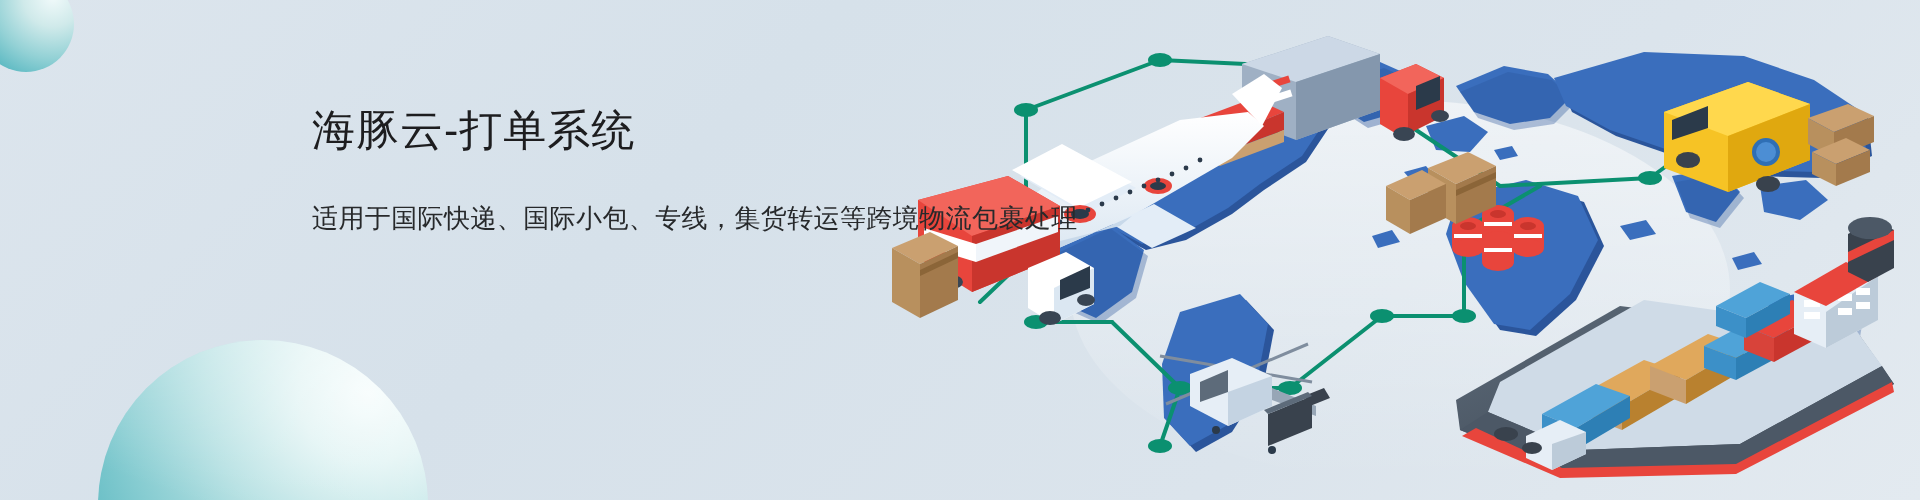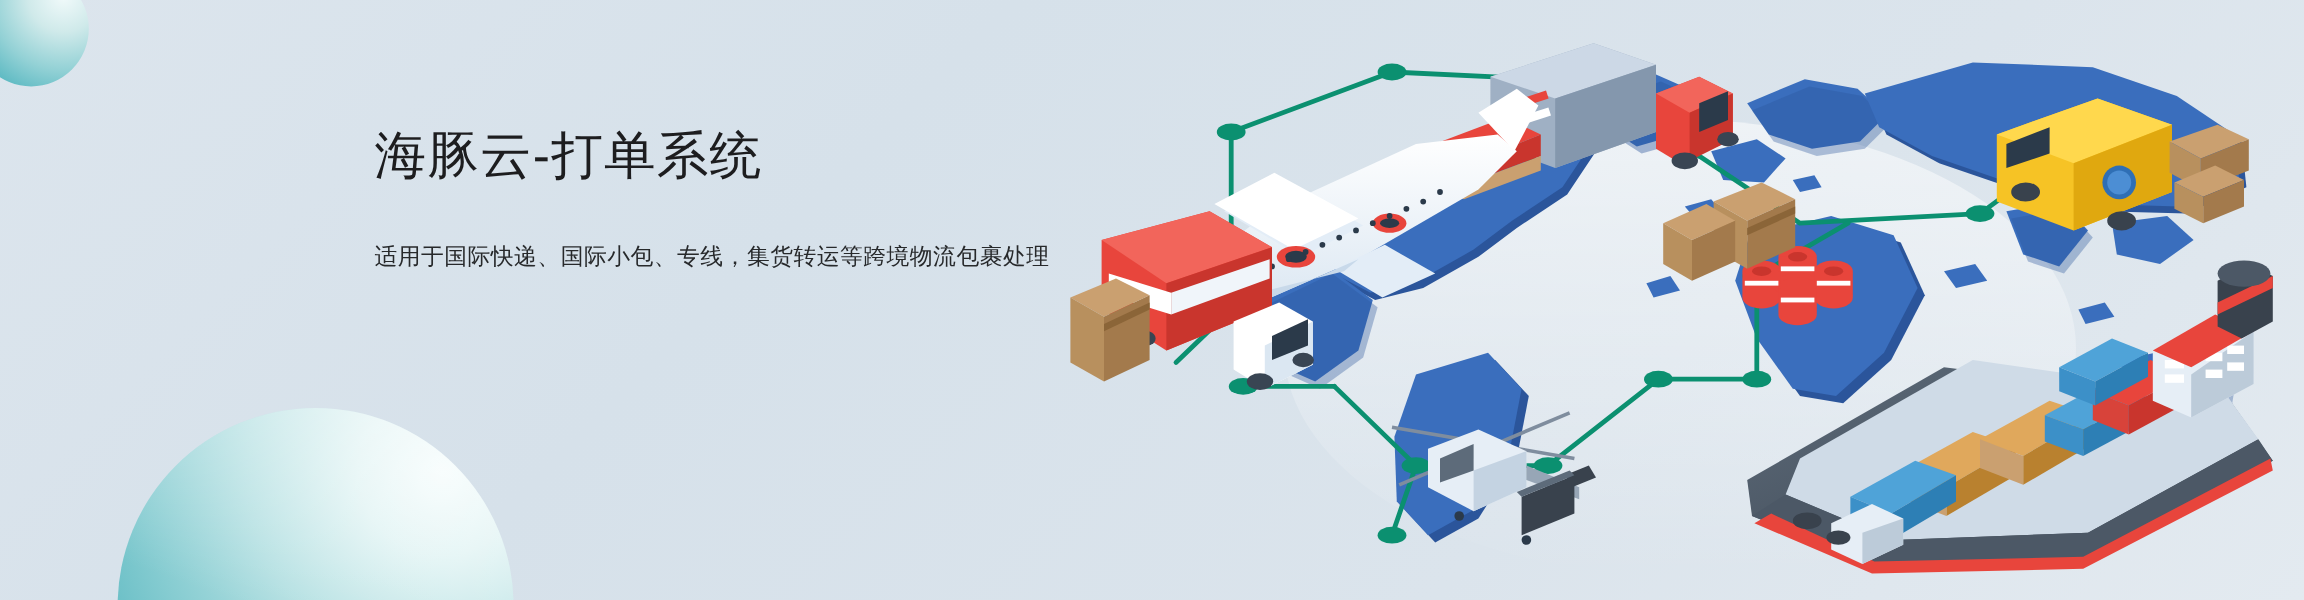--- a/index.html
+++ b/index.html
@@ -47,21 +47,21 @@
   .hero-title {
     font-size: 43px;
     line-height: 1.2;
     letter-spacing: 1px;
     color: #1d1d1f;
     font-weight: 400;
     white-space: nowrap;
   }
   .hero-subtitle {
     margin-top: 44px;
-    font-size: 19px;
+    font-size: 26px;
     letter-spacing: .4px;
     color: #27292b;
     font-weight: 400;
     white-space: nowrap;
   }
 
   
   .illustration {
     position: absolute;
     right: 0; top: 0;

